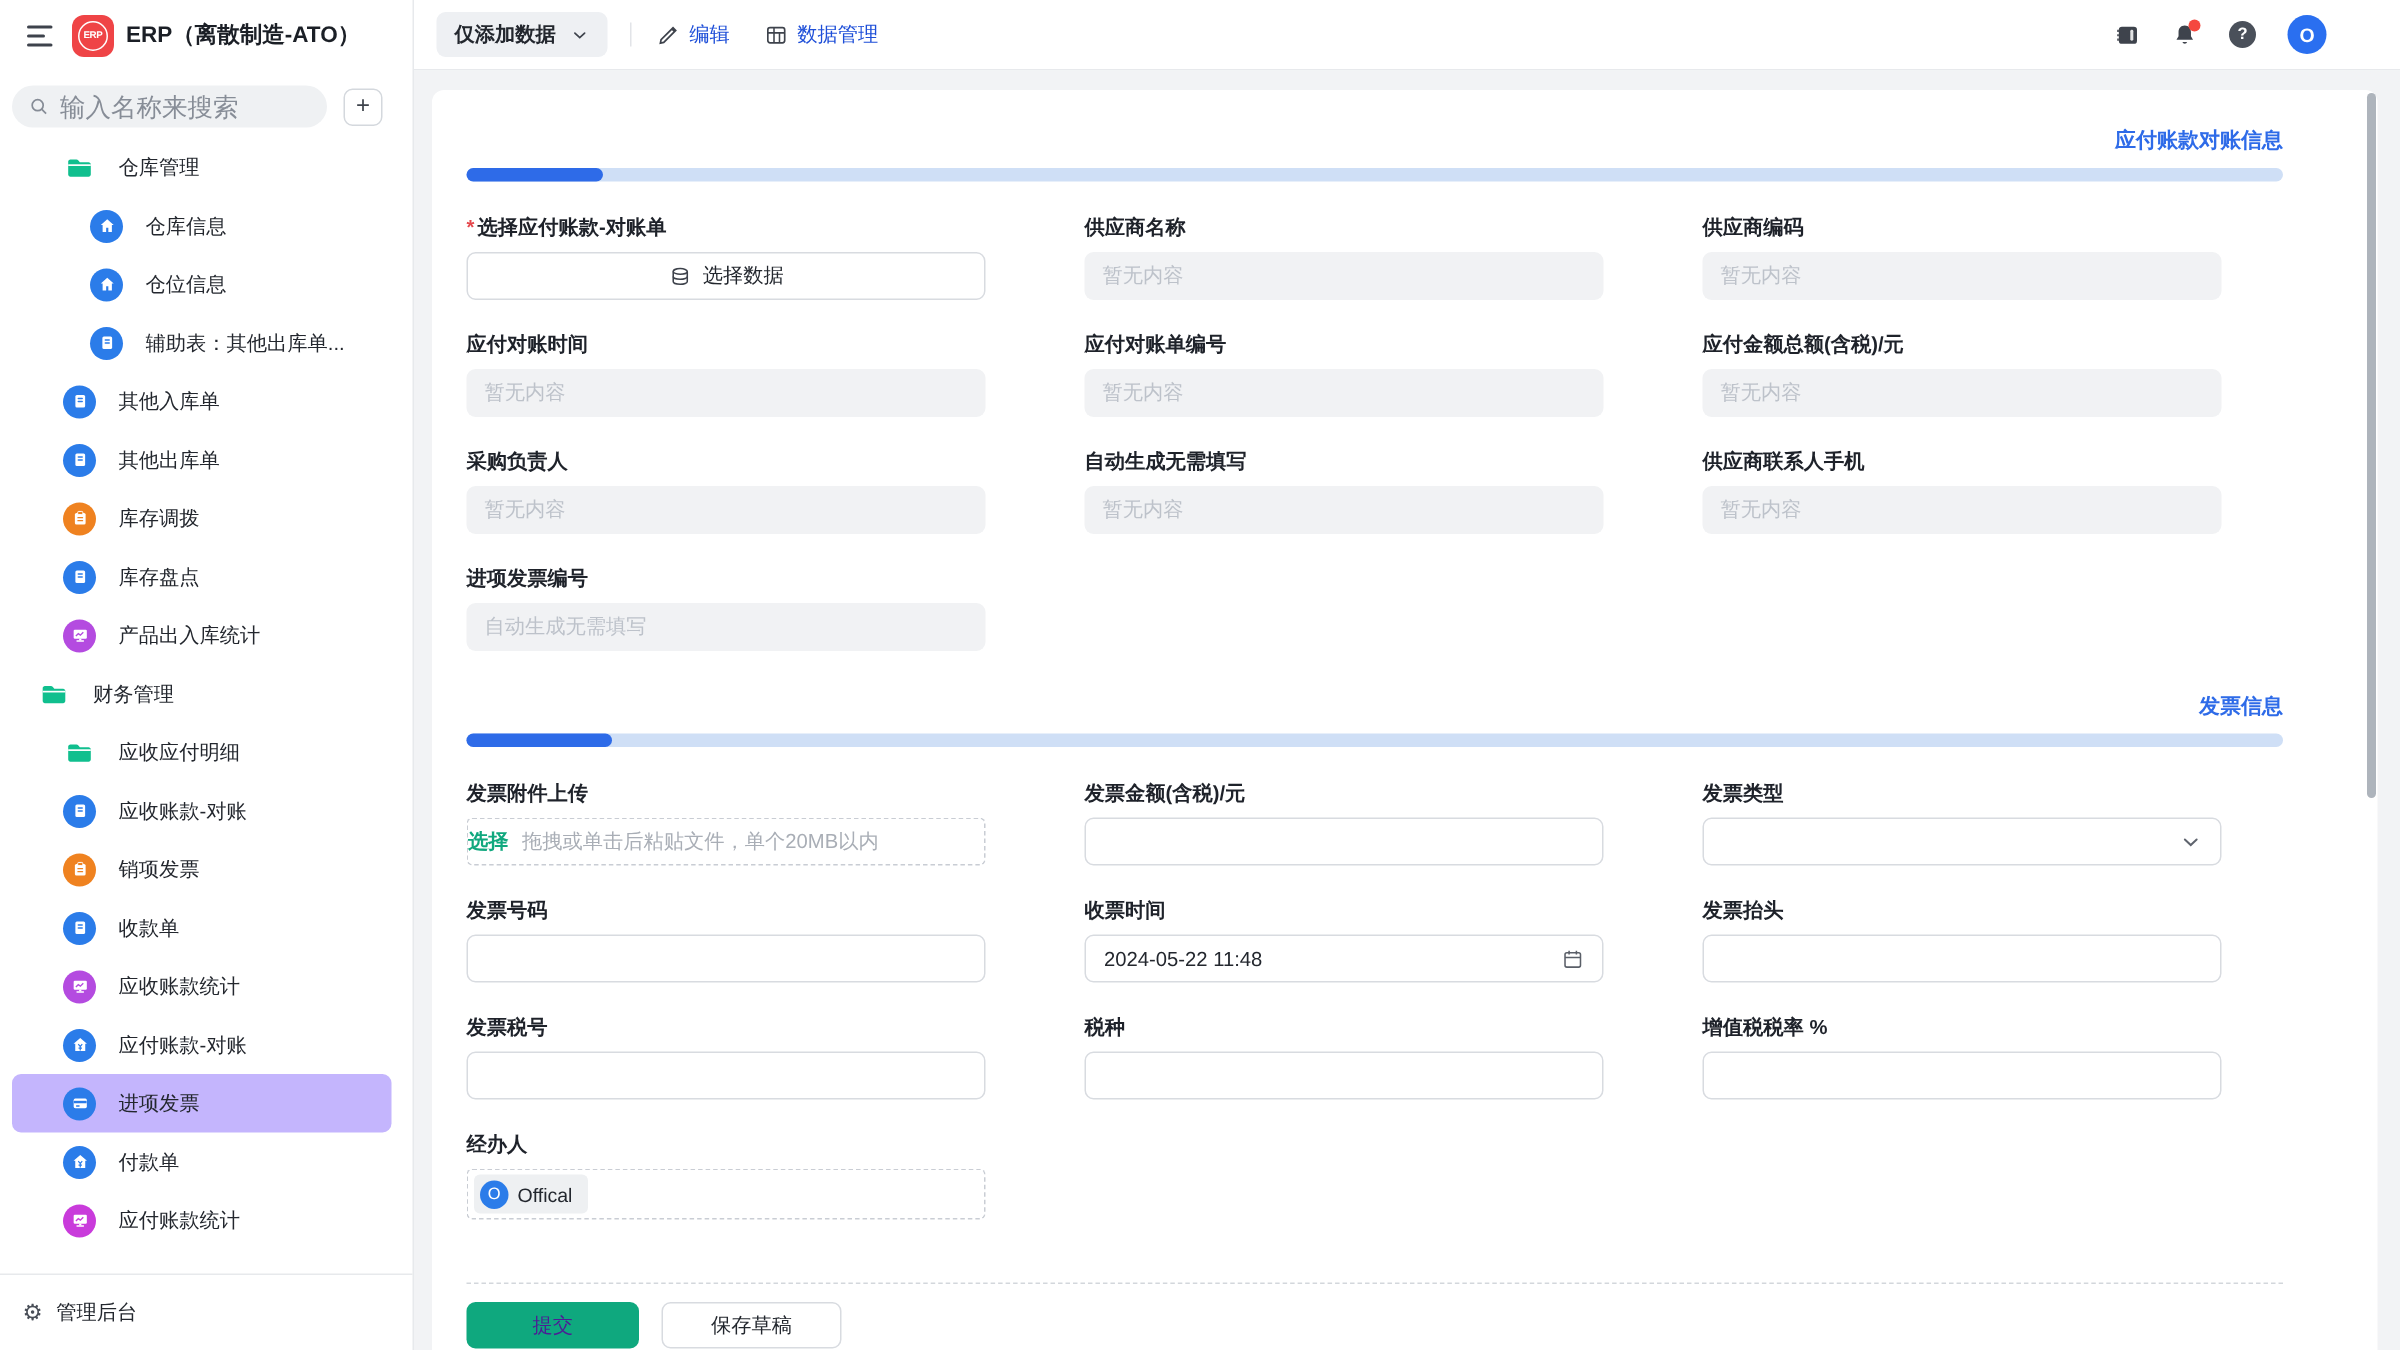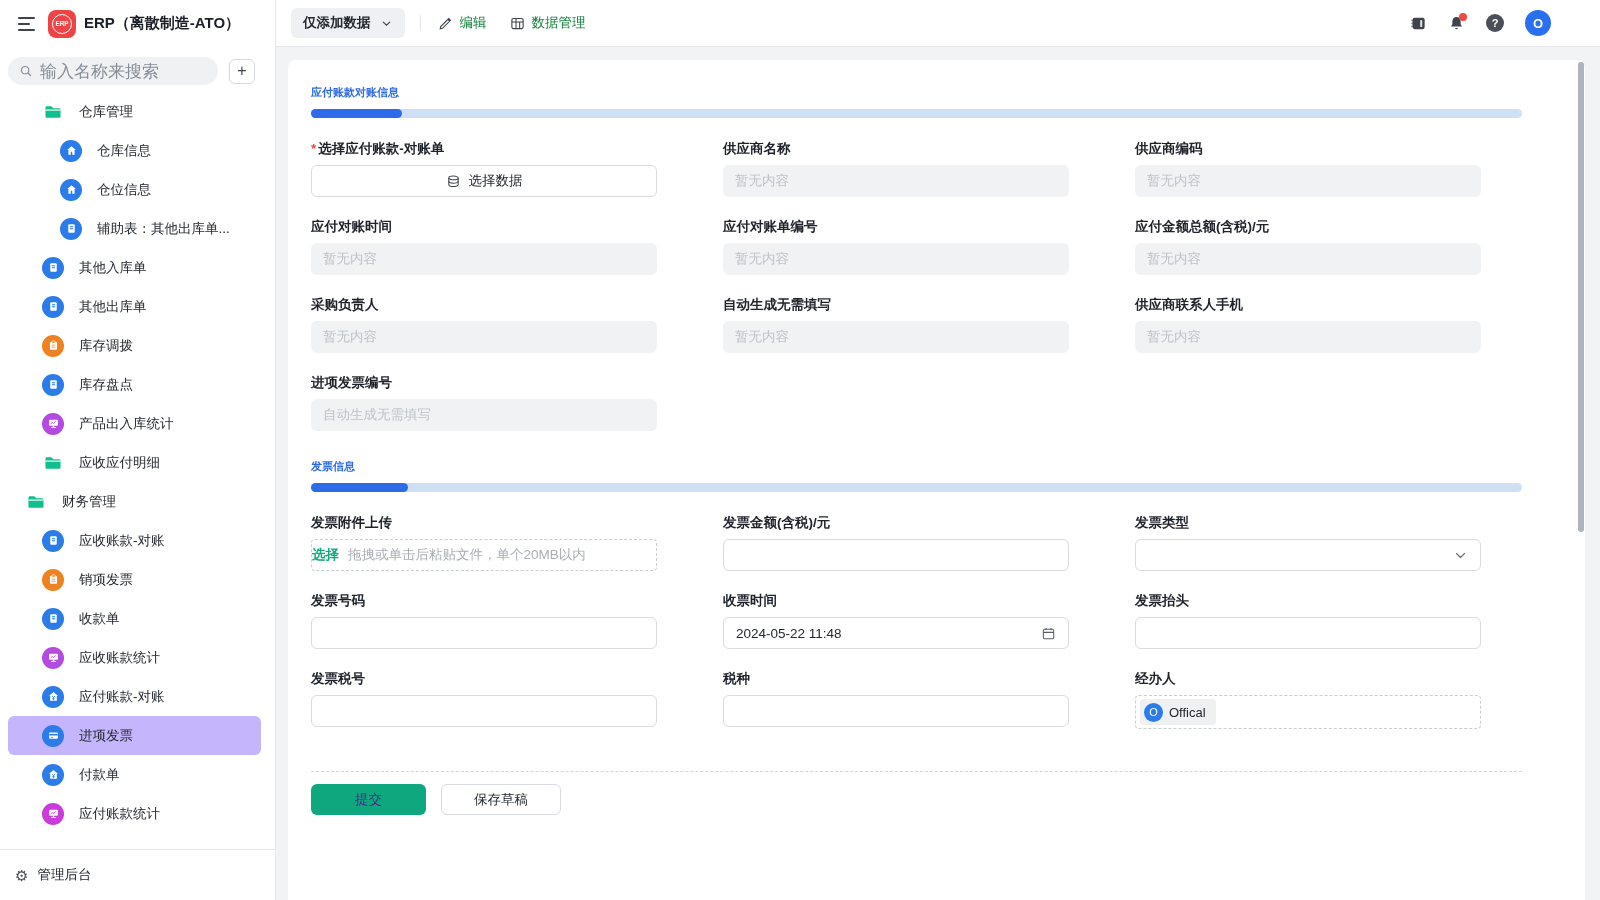--- a/index.html
+++ b/index.html
@@ -32,35 +32,35 @@
   .nav-label { white-space:nowrap; overflow:hidden; text-overflow:ellipsis; color:#23272e; }
 
   .sidebar-footer { height:51px; flex:none; border-top:1px solid #e7e9ec; display:flex; align-items:center; gap:9px; padding:0 15px; cursor:pointer; }
   .gear { font-size:15px; color:#4a4f58; line-height:1; }
 
   
   .right-col { flex:1; display:flex; flex-direction:column; min-width:0; }
   .topbar { height:47px; flex:none; background:#fff; border-bottom:1px solid #e7e9ec; display:flex; align-items:center; padding:0 49px 0 15px; }
   .mode-chip { height:30px; background:#eef0f3; border-radius:6px; display:flex; align-items:center; gap:9px; padding:0 12px; font-weight:700; cursor:pointer; }
   .tb-divider { width:1px; height:16px; background:#e2e4e8; margin:0 17px 0 15px; }
-  .tb-action { display:flex; align-items:center; gap:7px; margin-right:23px; cursor:pointer; color:#15803d; }
+  .tb-action { display:flex; align-items:center; gap:7px; margin-right:23px; cursor:pointer; color:#1d4ed8; }
   .tb-spacer { flex:1; }
   .tb-icons { display:flex; align-items:center; gap:21px; }
   .bell-wrap { position:relative; cursor:pointer; display:flex; }
   .red-dot { position:absolute; top:-2px; right:-2px; width:8px; height:8px; border-radius:50%; background:#f5483f; }
   .help-circle { width:18px; height:18px; border-radius:50%; background:#4a505a; color:#fff; font-size:11px; font-weight:700; display:flex; align-items:center; justify-content:center; cursor:pointer; }
   .avatar { width:26px; height:26px; border-radius:50%; background:#2a6ff0; color:#fff; font-size:13px; font-weight:600; display:flex; align-items:center; justify-content:center; cursor:pointer; }
 
   .main { flex:1; background:#f2f3f5; padding:13px 15px 0 12px; position:relative; overflow:hidden; }
   .card { background:#fff; border-radius:8px 8px 0 0; height:100%; padding:25px 63px 0 23px; }
   .scroll-thumb { position:absolute; top:15px; right:16px; width:6px; height:470px; border-radius:3px; background:#aeb4bc; }
 
   
   .section + .section { margin-top:28px; }
-  .sec-title { color:#2e6be8; font-size:11px; font-weight:700; margin-bottom:9px; }
+  .sec-title { color:#2e6be8; font-size:14px; font-weight:700; margin-bottom:9px;text-align:right; }
   .progress { width:1211px; height:9px; border-radius:5px; background:#cfdff6; }
   .progress-fill { height:9px; border-radius:5px; background:#2e6be8; }
   .grid { display:grid; grid-template-columns:repeat(3,346px); column-gap:66px; row-gap:21px; margin-top:22px; }
   .field-label { font-weight:700; color:#1e222a; margin-bottom:7px; display:flex; gap:2px; align-items:baseline; }
   .req { color:#e5484d; }
   .ctl { height:32px; border-radius:6px; display:flex; align-items:center; font-size:13.5px; }
   .ctl.disabled { background:#f1f2f4; color:#bdc2ca; padding:0 12px; }
   .ctl.white { background:#fff; border:1px solid #d8dbe0; padding:0 12px; cursor:text; }
   .ctl.picker { background:#fff; border:1px solid #d8dbe0; justify-content:center; gap:8px; font-weight:500; color:#23272e; cursor:pointer; }
   .ctl.select { justify-content:flex-end; cursor:pointer; }
@@ -185,37 +185,37 @@
         <span class="nav-ico" style="background:#b44be0">
           <svg viewBox="0 0 16 16" width="13" height="13">
             <rect x="2.6" y="3.4" width="10.8" height="7.4" rx="1" fill="#fff"></rect>
             <path d="M4.4 8.6l2-1.9 1.7 1.2 2.4-2.4" stroke="#b44be0" stroke-width="1.1" fill="none"></path>
             <rect x="7.1" y="10.8" width="1.8" height="1.4" fill="#fff"></rect>
             <rect x="4.8" y="12.2" width="6.4" height="1.2" rx=".6" fill="#fff"></rect>
           </svg>
         </span>
         <span class="nav-label">产品出入库统计</span>
       </div>
-      <div class="nav-item level-2">
-        <span class="nav-ico folder">
-          <svg viewBox="0 0 16 16" width="18" height="18">
-            <path fill="#10bf8e" d="M1.3 4.2c0-.7.6-1.3 1.3-1.3h3.6c.4 0 .8.2 1 .5l1 1.2h5.2c.7 0 1.3.6 1.3 1.3v6c0 .7-.6 1.3-1.3 1.3H2.6c-.7 0-1.3-.6-1.3-1.3z"></path>
-            <rect x="1.3" y="5.8" width="13.4" height="1" fill="#fff"></rect>
-          </svg>
-        </span>
-        <span class="nav-label">应收应付明细</span>
-      </div>
       <div class="nav-item level-1">
         <span class="nav-ico folder">
           <svg viewBox="0 0 16 16" width="18" height="18">
             <path fill="#10bf8e" d="M1.3 4.2c0-.7.6-1.3 1.3-1.3h3.6c.4 0 .8.2 1 .5l1 1.2h5.2c.7 0 1.3.6 1.3 1.3v6c0 .7-.6 1.3-1.3 1.3H2.6c-.7 0-1.3-.6-1.3-1.3z"></path>
             <rect x="1.3" y="5.8" width="13.4" height="1" fill="#fff"></rect>
           </svg>
         </span>
         <span class="nav-label">财务管理</span>
+      </div>
+      <div class="nav-item level-2">
+        <span class="nav-ico folder">
+          <svg viewBox="0 0 16 16" width="18" height="18">
+            <path fill="#10bf8e" d="M1.3 4.2c0-.7.6-1.3 1.3-1.3h3.6c.4 0 .8.2 1 .5l1 1.2h5.2c.7 0 1.3.6 1.3 1.3v6c0 .7-.6 1.3-1.3 1.3H2.6c-.7 0-1.3-.6-1.3-1.3z"></path>
+            <rect x="1.3" y="5.8" width="13.4" height="1" fill="#fff"></rect>
+          </svg>
+        </span>
+        <span class="nav-label">应收应付明细</span>
       </div>
       <div class="nav-item level-2">
         <span class="nav-ico" style="background:#2b7ce9">
           <svg viewBox="0 0 16 16" width="13" height="13">
             <rect x="4" y="2.8" width="8" height="10.4" rx="1.3" fill="#fff"></rect>
             <rect x="5.8" y="5.2" width="4.4" height="1.2" rx=".6" fill="#2b7ce9"></rect>
             <rect x="5.8" y="7.6" width="4.4" height="1.2" rx=".6" fill="#2b7ce9"></rect>
           </svg>
         </span>
         <span class="nav-label">应收账款-对账</span>
@@ -514,20 +514,28 @@
               <div>
                 <div class="field-label">
                   <span>税种</span>
                 </div>
                 <div class="ctl white">
                   <span></span>
                 </div>
               </div>
               <div>
                 <div class="field-label">
+                  <span>增值税税率 %</span>
+                </div>
+                <div class="ctl white">
+                  <span></span>
+                </div>
+              </div>
+              <div>
+                <div class="field-label">
                   <span>经办人</span>
                 </div>
                 <div class="members">
                   <span class="chip">
                     <span class="chip-avatar">O</span>
                     <span>Offical</span>
                   </span>
                 </div>
               </div>
             </div>

